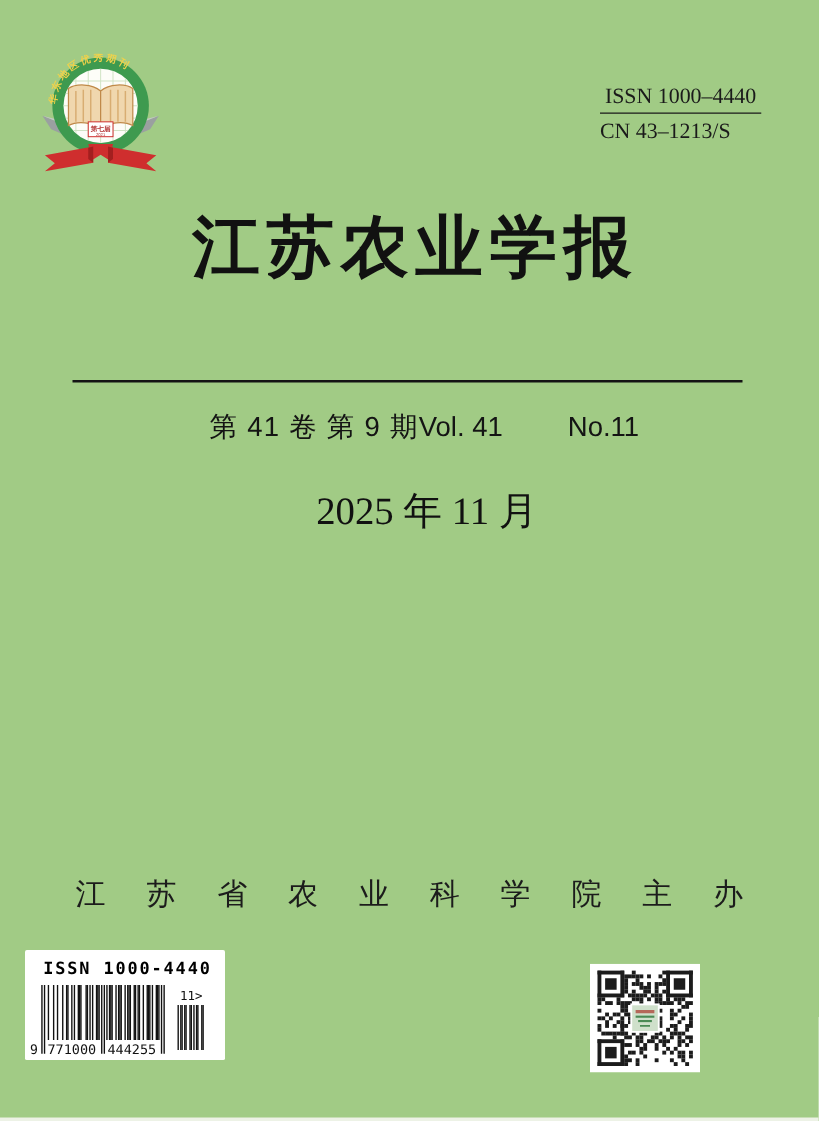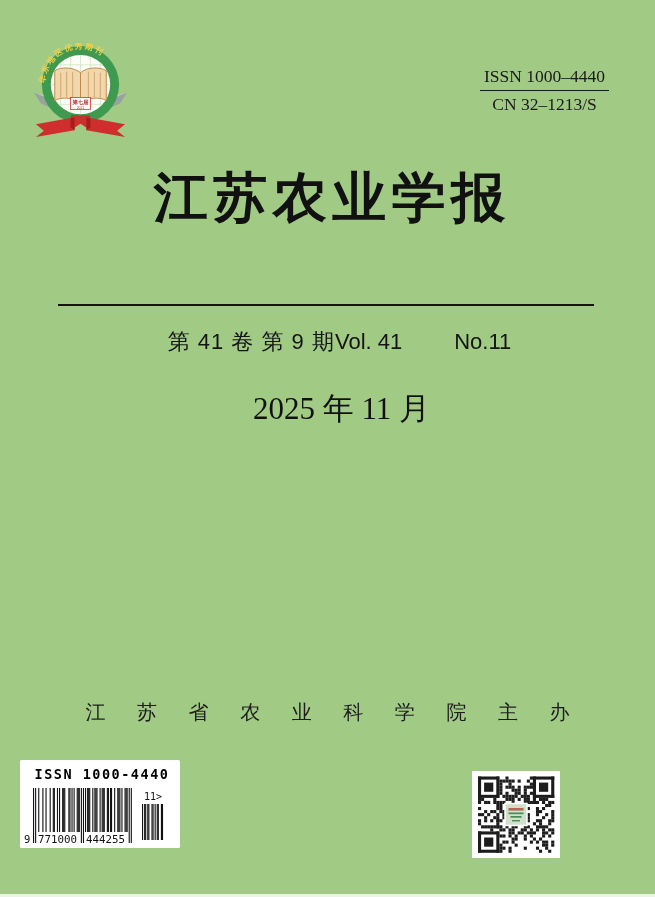--- a/index.html
+++ b/index.html
@@ -17,21 +17,21 @@
     position:absolute;left:127px;top:42px;width:208px;
   }
   .accolade-line{
     font-size:13.4px;font-weight:bold;line-height:17px;
     text-align:justify;text-align-last:justify;
     white-space:nowrap;color:#1c1c1c;
   }
   .issn-block{
     position:absolute;top:66px;right:46px;
     font-family:"Liberation Serif","DejaVu Serif",serif;
-    font-size:17.5px;text-align:center;color:#1a1a1a;
+    font-size:17.5px;text-align:left;color:#1a1a1a;
   }
   .issn-block .issn-number{
     display:inline-block;border-bottom:1.6px solid #1a1a1a;
     padding:0 4px 3px 4px;
   }
   .issn-block .cn-number{display:block;padding-top:3px;}
   
   .title-cn{
     position:absolute;left:0;right:0;top:160px;
     text-align:center;
@@ -57,21 +57,21 @@
   .volume-en{}
   .issue-en{margin-left:52px;}
   .pub-date{
     position:absolute;left:0;right:0;top:388px;
     text-align:center;
     font-family:"Liberation Serif","DejaVu Serif",serif;
     font-size:31px;color:#111;transform:translateX(14px);
   }
   .publisher{
     position:absolute;left:0;right:0;top:699px;
-    text-align:center;font-size:20px;color:#1c1c1c;
+    text-align:center;font-size:24px;color:#1c1c1c;
     letter-spacing:13px;text-indent:13px;font-weight:500;
   }
   
   .barcode-box{position:absolute;left:20px;top:760px;width:160px;height:88px;}
   .qr-box{position:absolute;left:472px;top:771px;width:88px;height:87px;}
   .bottom-strip{
     position:absolute;left:0;right:0;bottom:0;height:3px;background:#edf2e6;
   }
   svg{display:block;}
 </style>
@@ -124,21 +124,21 @@
       <polygon points="95,82 56,75 56,88 95,95 87,88.5"></polygon>
       <polygon points="40,73 60,73 57,86 50,81.5 43,86"></polygon>
       <polygon points="44,75 44,88 40,85 40,76" fill="#a31f1f"></polygon>
       <polygon points="56,75 56,88 60,85 60,76" fill="#a31f1f"></polygon>
     </g>
   </svg>
 
 
   <div class="issn-block">
     <span class="issn-number">ISSN 1000–4440</span>
-    <span class="cn-number">CN 32–1213/S</span>
+    <span class="cn-number">CN 43–1213/S</span>
   </div>
 
   <div class="title-cn">江 苏 农 业 学 报</div>
 
   <div class="rule"></div>
 
   <div class="volume-row">
     <span class="volume-cn">第 41 卷  第 9 期</span>
     <span class="volume-en">Vol. 41</span>
     <span class="issue-en">No.11</span>

